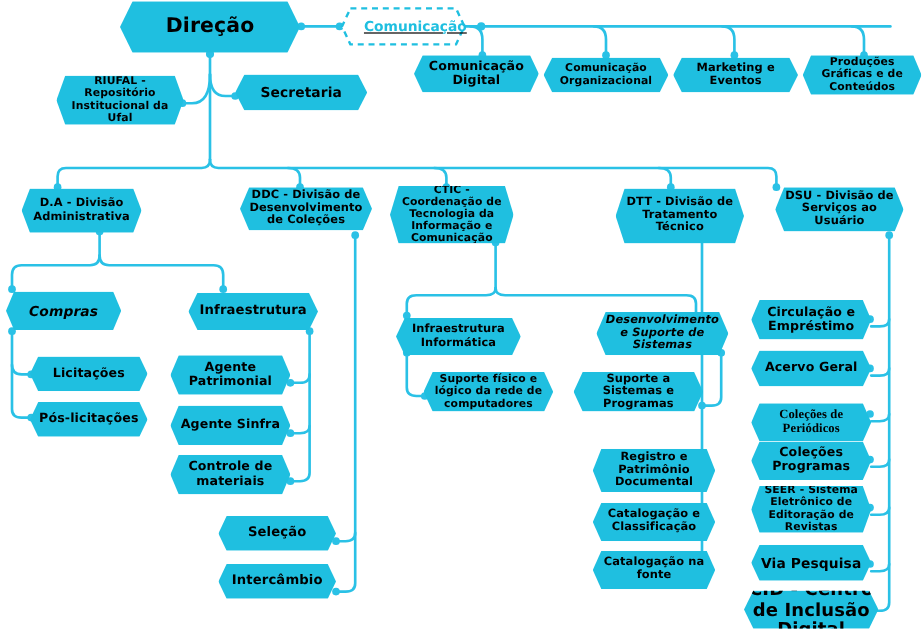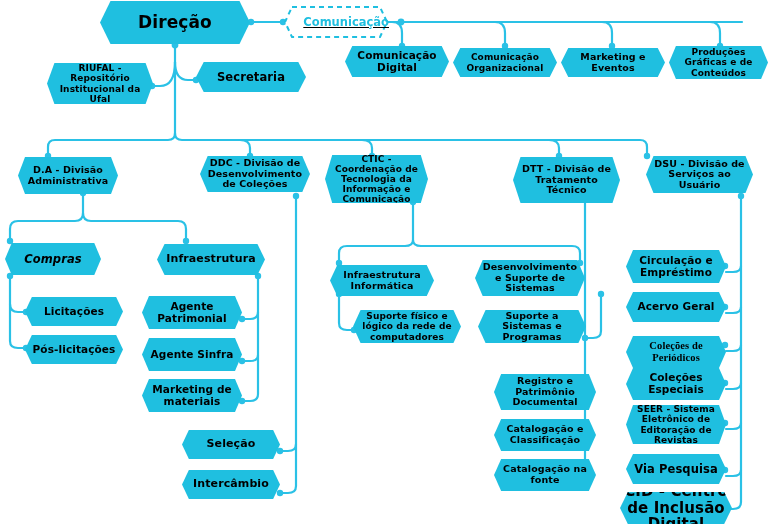--- a/index.html
+++ b/index.html
@@ -203,47 +203,47 @@
   <div class="node" style="left:25px;top:297px;width:98px;height:29px;font-size:10.5px;">Licitações</div>
 
   <div class="node" style="left:25px;top:335px;width:98px;height:29px;font-size:10.5px;">Pós-licitações</div>
 
   <div class="node" style="left:157px;top:244px;width:108px;height:31px;font-size:11px;">Infraestrutura</div>
 
   <div class="node" style="left:142px;top:296px;width:100px;height:33px;font-size:10.5px;">Agente Patrimonial</div>
 
   <div class="node" style="left:142px;top:338px;width:100px;height:33px;font-size:10.5px;">Agente Sinfra</div>
 
-  <div class="node" style="left:142px;top:379px;width:100px;height:33px;font-size:10.5px;">Marketing de materiais</div>
+  <div class="node" style="left:142px;top:379px;width:100px;height:33px;font-size:10.5px;">Controle de materiais</div>
 
   <div class="node" style="left:182px;top:430px;width:98px;height:29px;font-size:11px;">Seleção</div>
 
   <div class="node" style="left:182px;top:470px;width:98px;height:29px;font-size:11px;">Intercâmbio</div>
 
   <div class="node" style="left:330px;top:265px;width:104px;height:31px;font-size:9.5px;">Infraestrutura Informática</div>
 
   <div class="node" style="left:353px;top:310px;width:108px;height:33px;font-size:9px;">Suporte físico e lógico da rede de computadores</div>
 
-  <div class="node" style="left:475px;top:260px;width:110px;height:36px;font-size:9.5px;">Desenvolvimento e Suporte de Sistemas</div>
+  <div class="node" style="left:497px;top:260px;width:110px;height:36px;font-size:9.5px;font-style:italic;">Desenvolvimento e Suporte de Sistemas</div>
 
   <div class="node" style="left:494px;top:374px;width:102px;height:36px;font-size:9.5px;">Registro e Patrimônio Documental</div>
 
   <div class="node" style="left:478px;top:310px;width:108px;height:33px;font-size:9.5px;">Suporte a Sistemas e Programas</div>
 
   <div class="node" style="left:494px;top:419px;width:102px;height:32px;font-size:9.5px;">Catalogação e Classificação</div>
 
   <div class="node" style="left:494px;top:459px;width:102px;height:32px;font-size:9.5px;">Catalogação na fonte</div>
 
   <div class="node" style="left:626px;top:250px;width:100px;height:33px;font-size:10.5px;">Circulação e Empréstimo</div>
 
   <div class="node" style="left:626px;top:292px;width:100px;height:30px;font-size:10.5px;">Acervo Geral</div>
 
   <div class="node" style="left:626px;top:336px;width:100px;height:32px;font-size:10.5px;font-family:Liberation Serif, serif;">Coleções de Periódicos</div>
 
-  <div class="node" style="left:626px;top:368px;width:100px;height:32px;font-size:10.5px;">Coleções Especiais</div>
+  <div class="node" style="left:626px;top:368px;width:100px;height:32px;font-size:10.5px;">Coleções Programas</div>
 
   <div class="node" style="left:626px;top:405px;width:100px;height:39px;font-size:9px;">SEER - Sistema Eletrônico de Editoração de Revistas</div>
 
   <div class="node" style="left:626px;top:454px;width:100px;height:30px;font-size:11.5px;">Via Pesquisa</div>
 
   <div class="node" style="left:620px;top:492px;width:112px;height:32px;font-size:15px;">CID - Centro de Inclusão Digital</div>
 
 </div>
 
 </body></html>

